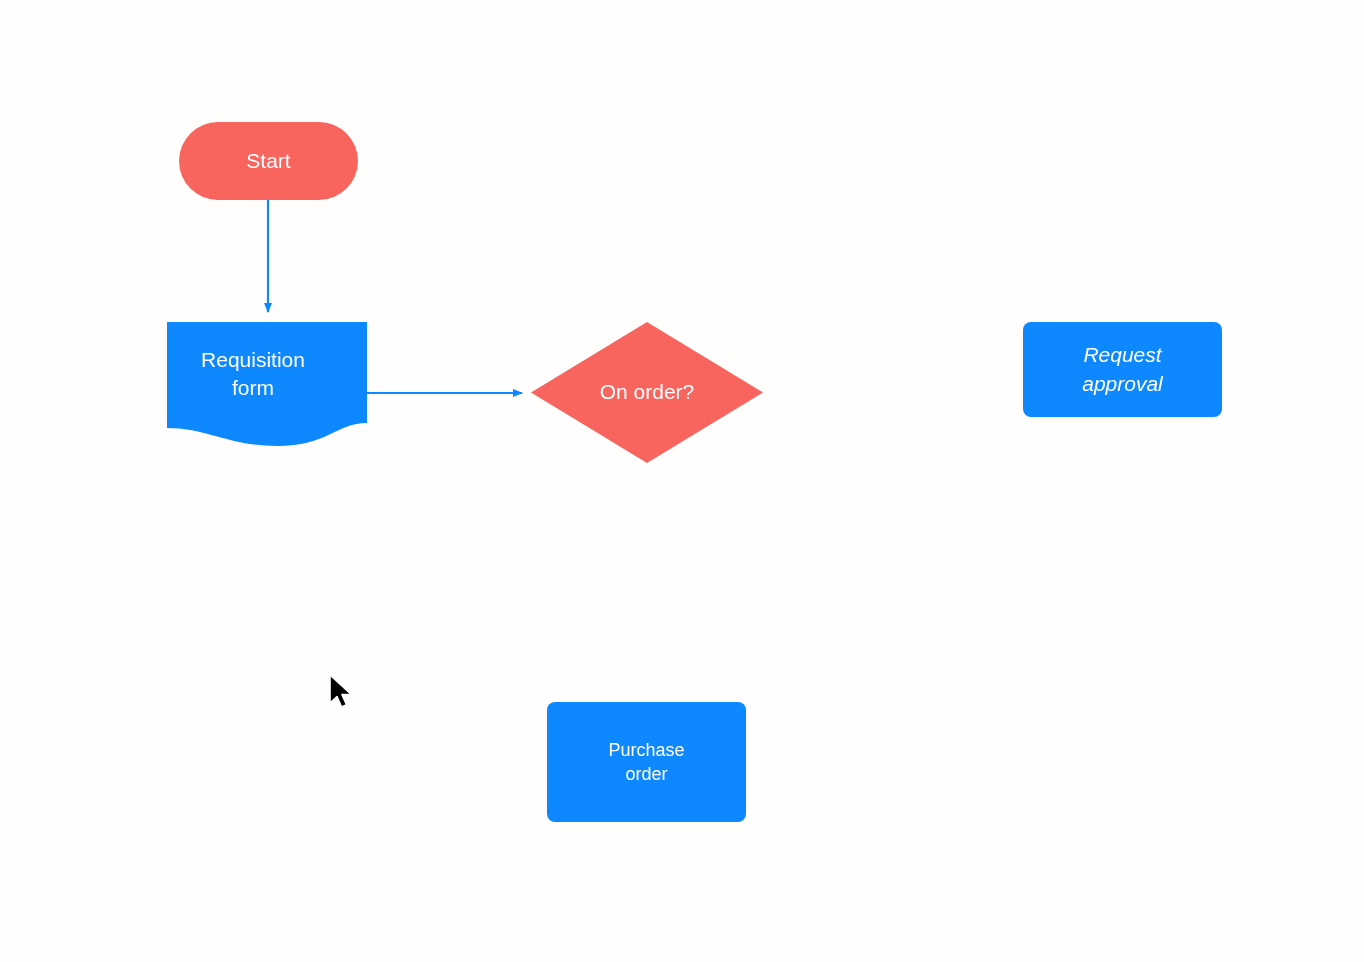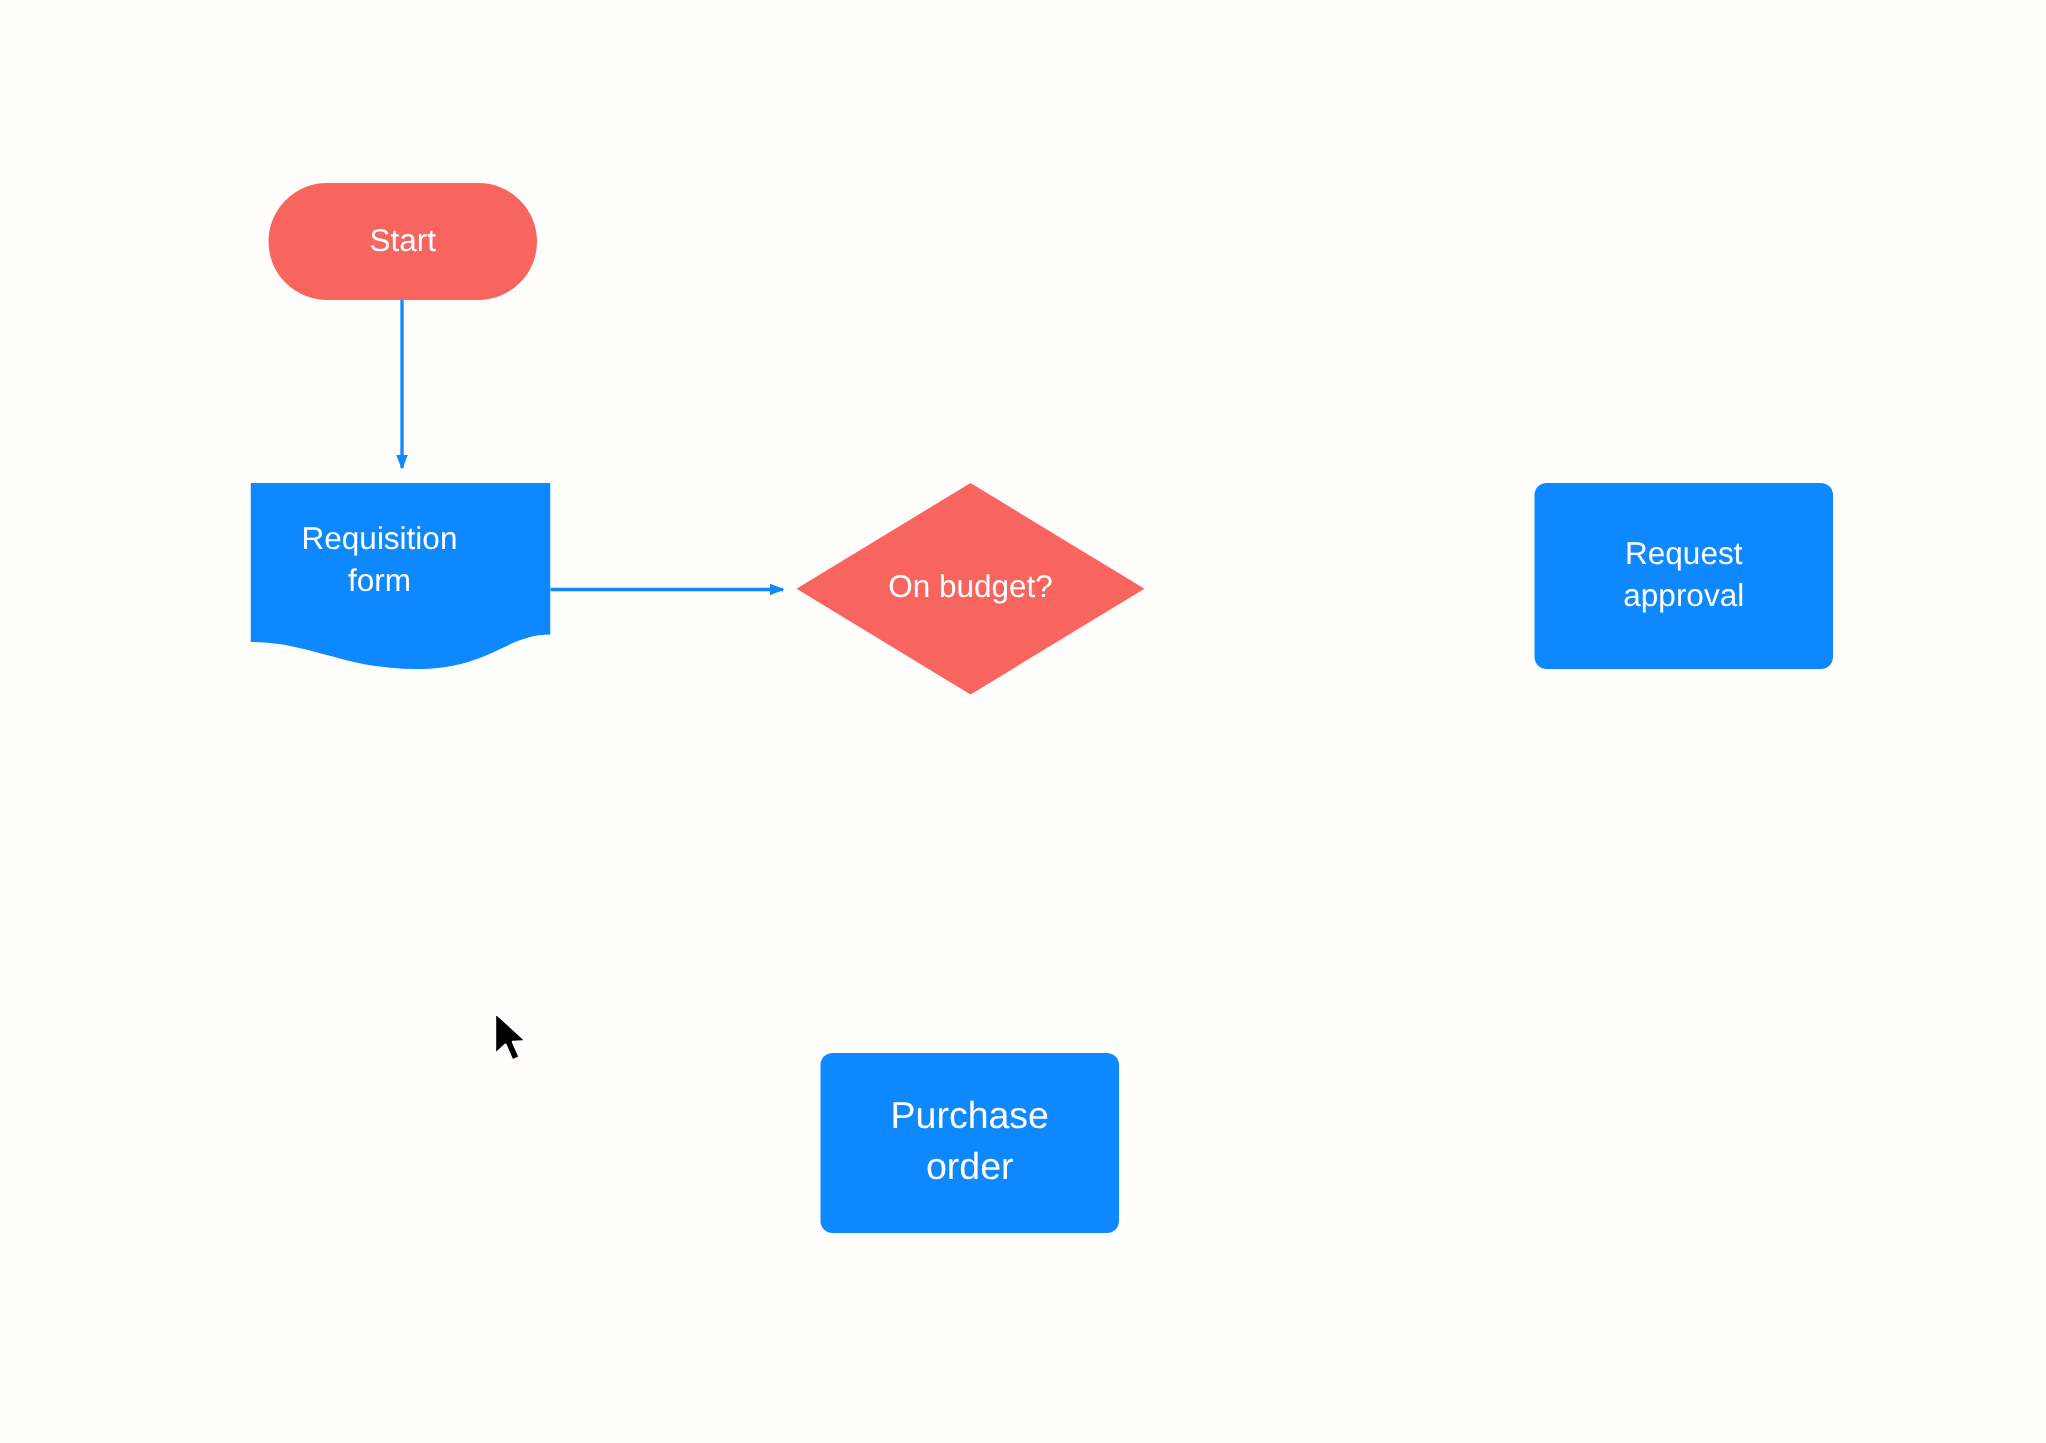--- a/index.html
+++ b/index.html
@@ -81,33 +81,34 @@
   }
   #node-decision .diamond-label {
     position: relative;
     z-index: 2;
   }
   
   #node-approval {
     left: 1023px;
     top: 322px;
     width: 199px;
-    height: 124px;
+    height: 95px;
     background: #0d88fe;
     border-radius: 8px;
     font-size: 21px;
+    font-style: italic;
   }
   #node-purchase {
     left: 547px;
     top: 702px;
     width: 199px;
     height: 120px;
     background: #0d88fe;
     border-radius: 8px;
-    font-size: 25px;
+    font-size: 18px;
   }
   .connector {
     position: absolute;
     left: 0;
     top: 0;
     width: 1364px;
     height: 962px;
     pointer-events: none;
   }
   #cursor {
@@ -149,21 +150,21 @@
                C62,124 40,106 0,106 Z" fill="#0d88fe"></path>
     </svg>
     <span class="doc-label">Requisition
 form</span>
   </div>
 
   <div class="node" id="node-decision">
     <svg class="diamond-shape" viewBox="0 0 232 141" preserveAspectRatio="none" xmlns="http://www.w3.org/2000/svg">
       <path d="M116,0 L232,70.5 L116,141 L0,70.5 Z" fill="#f8655f"></path>
     </svg>
-    <span class="diamond-label">On budget?</span>
+    <span class="diamond-label">On order?</span>
   </div>
 
   <div class="node" id="node-approval">
     <span>Request
 approval</span>
   </div>
 
   <div class="node" id="node-purchase">
     <span>Purchase
 order</span>

